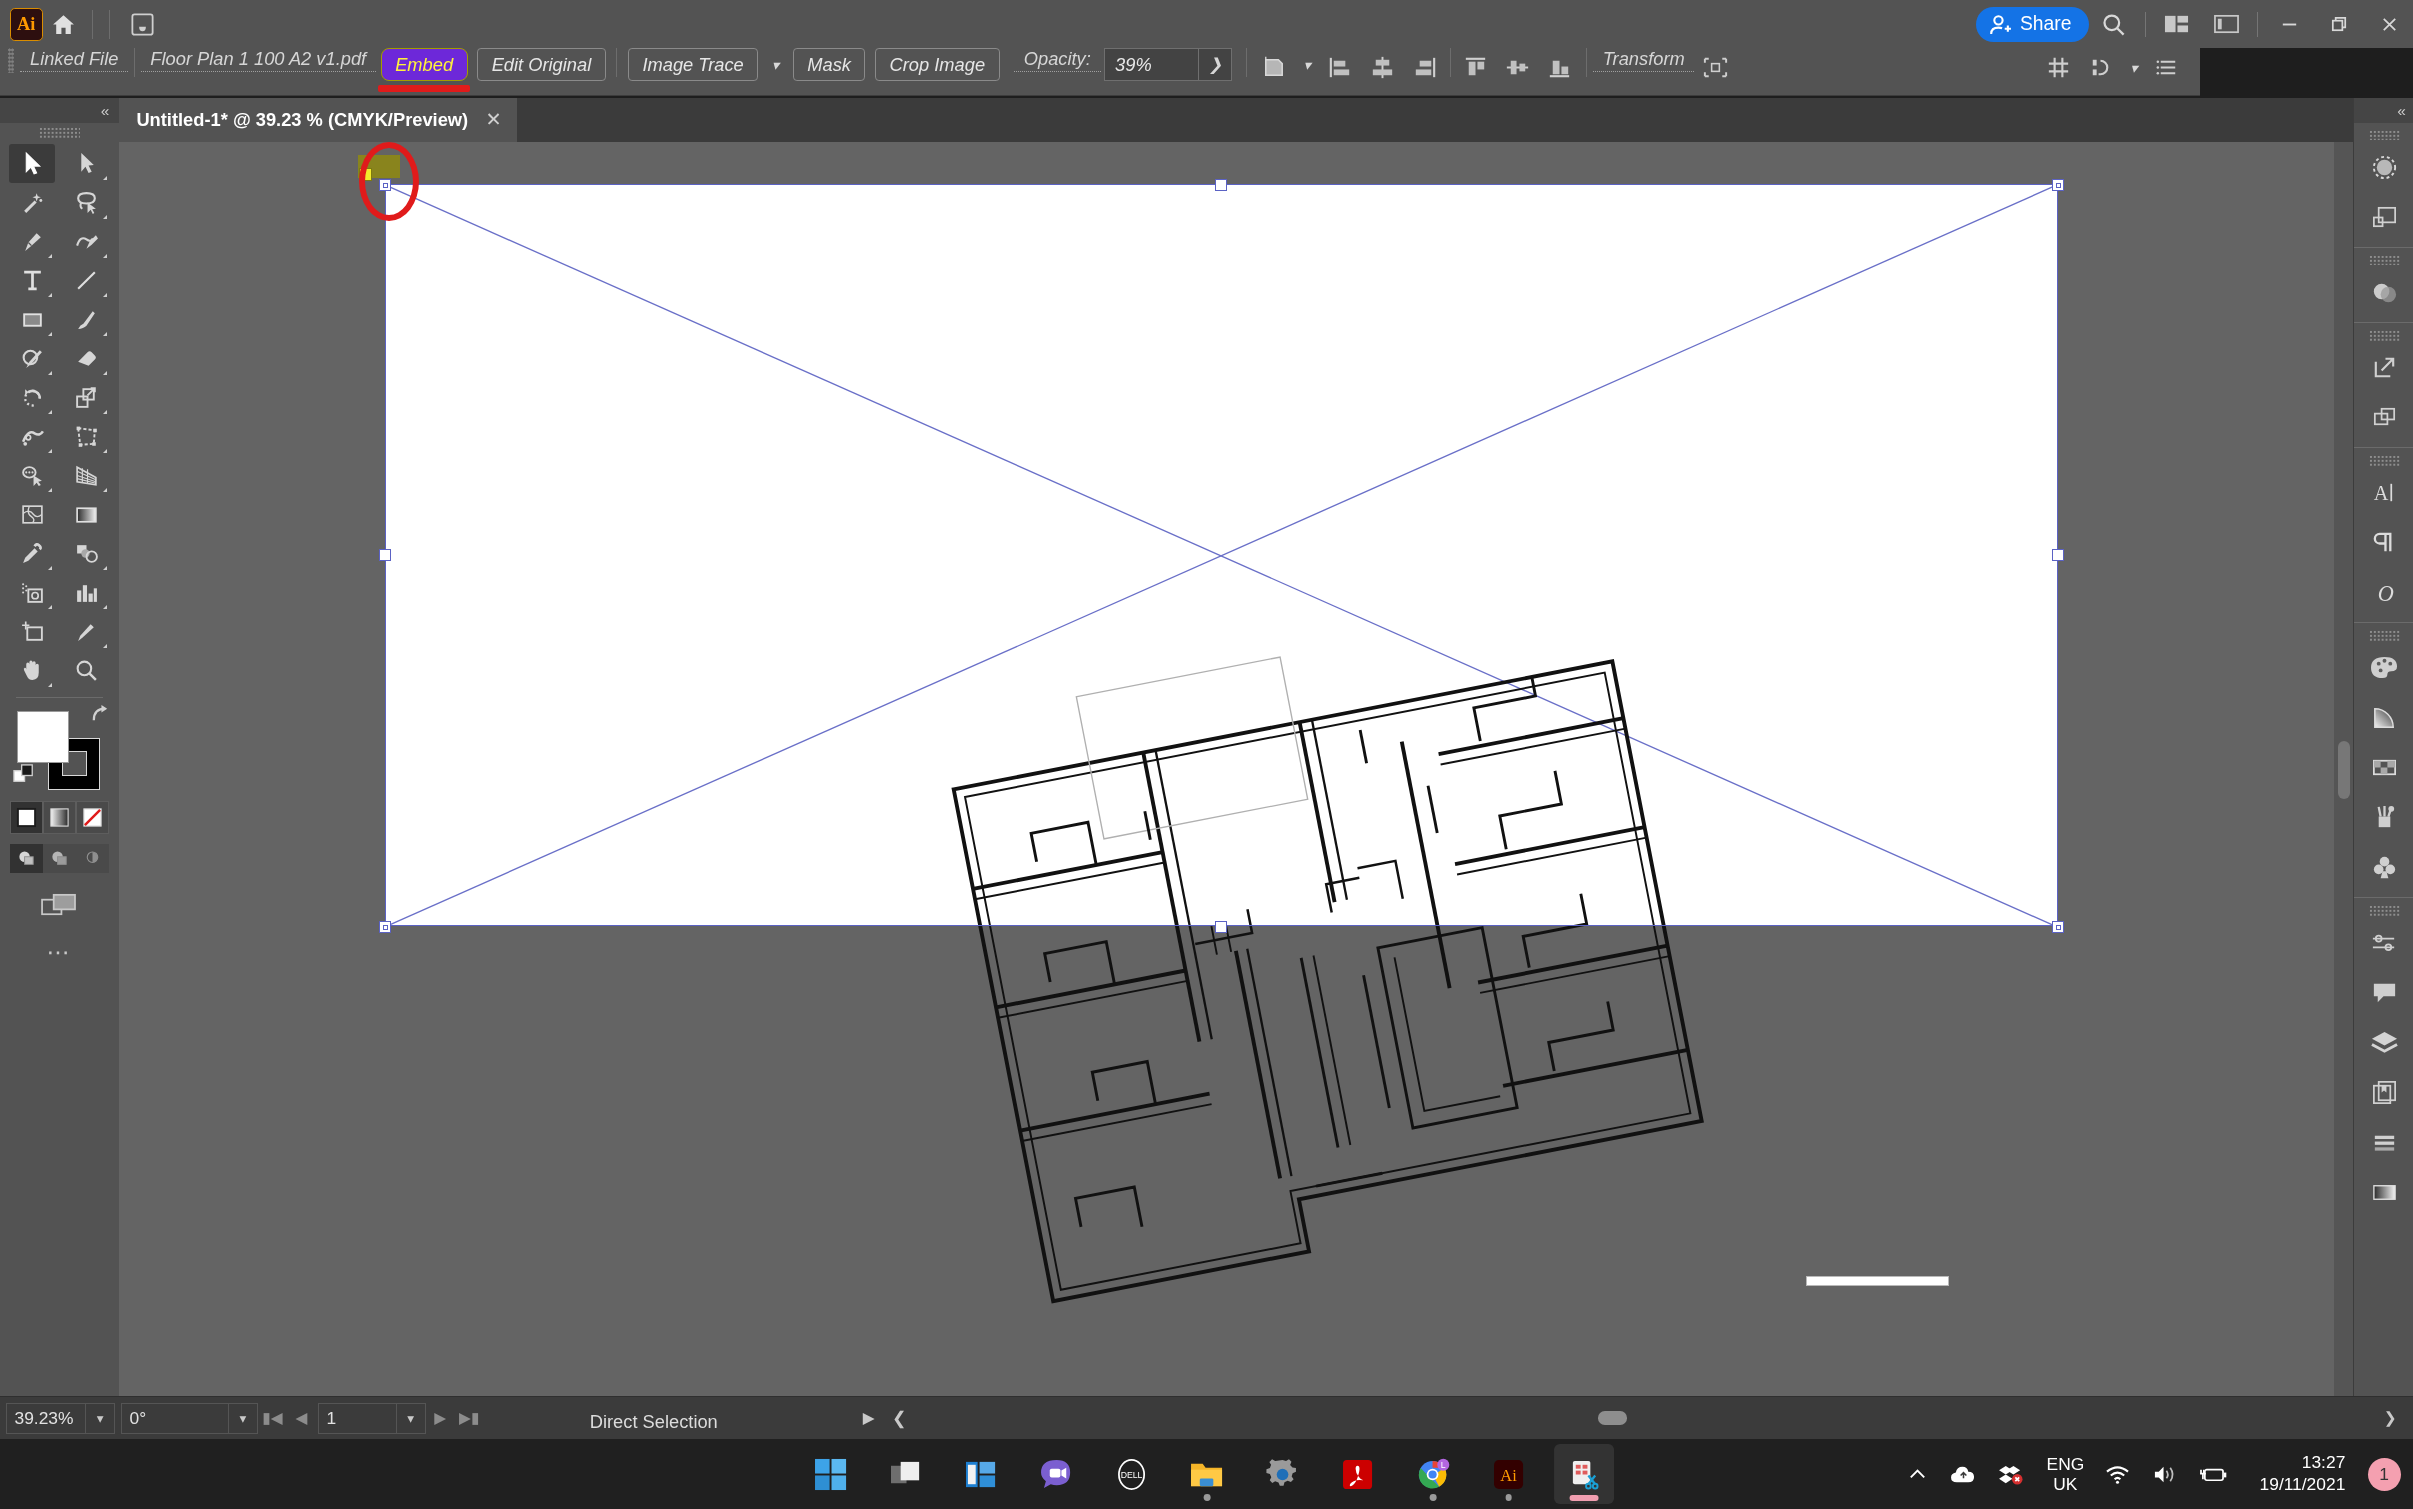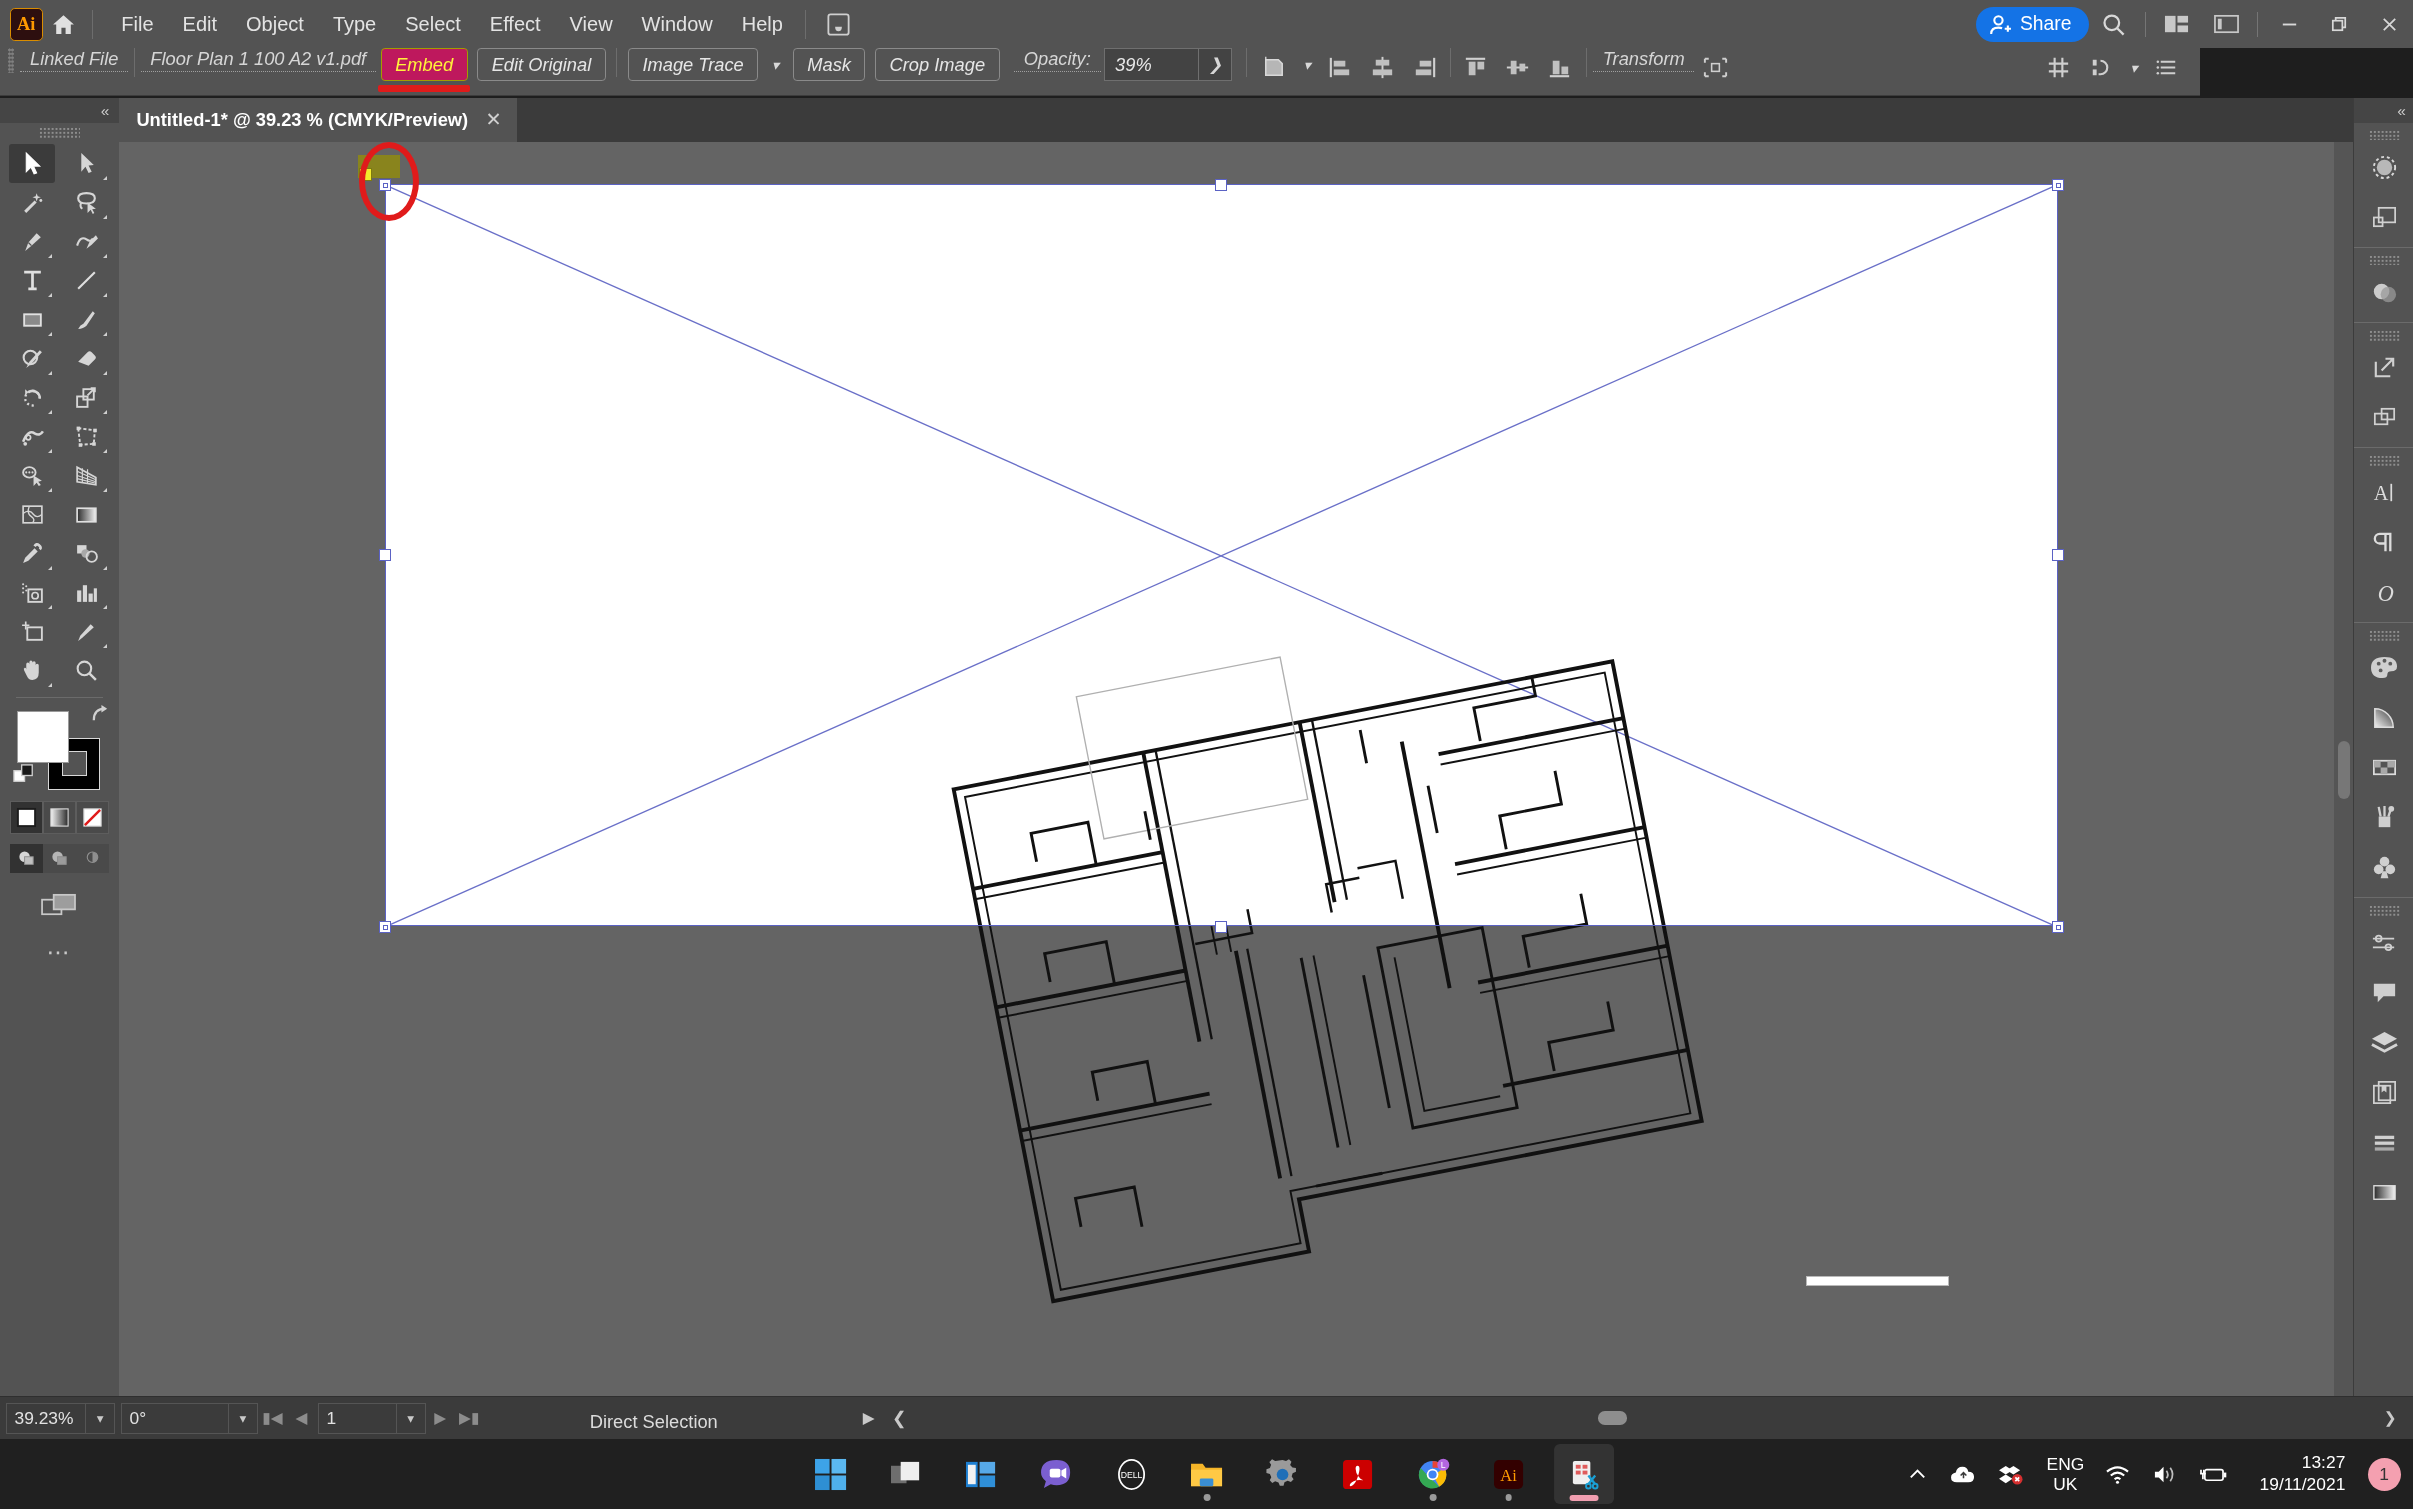--- a/index.html
+++ b/index.html
@@ -52,21 +52,21 @@
   .grip { width: 6.8px; height: 25px; margin: 0 5.8px 0 7.7px;
     background-image: radial-gradient(#8a8a8a 1px, transparent 1.2px);
     background-size: 2.9px 3.9px; opacity: .85; }
   .cb-label { color: #d6d6d6; font-size: 18.3px; padding: 0 9.7px; white-space: nowrap; }
   .cb-sep { width: 1px; height: 29px; background: #6d6d6d; margin: 0 5.8px; }
   .cb-btn {
     border: 1px solid #8a8a8a; border-radius: 3.9px; height: 33px;
     color: #e6e6e6; font-size: 18.3px; display: flex; align-items: center;
     padding: 0 13.5px; margin: 0 4.8px; cursor: pointer; white-space: nowrap;
   }
-  .cb-btn.embed { background: #be185d; color: #fff33a; border-color: #a39c00; position: relative; }
+  .cb-btn.embed { background: #6d28d9; color: #fff33a; border-color: #a39c00; position: relative; border-radius: 8px; }
   .embed-underline { position: absolute; left: -3.9px; right: -3.9px; bottom: -11.6px; height: 6.8px; background: #e01b1b; border-radius: 1.9px; }
   .cb-chev { width: 25px; height: 33px; display: flex; align-items: center; justify-content: center; cursor: pointer; color:#d8d8d8; font-size: 14.5px;}
   .opacity-field {
     display: flex; align-items: center; height: 33px;
     background: #434343; border: 1px solid #6f6f6f; margin-left: 3.9px;
   }
   .opacity-val { color: #e8e8e8; font-size: 18.3px; padding: 0 13.5px 0 9.7px; min-width: 93px; }
   .opacity-arrow { width: 33px; height: 31px; display: flex; align-items: center; justify-content: center;
      color: #d6d6d6; font-size: 16.4px; border-left: 1px solid #6f6f6f; cursor: pointer; }
   .icon-btn { width: 42px; height: 39px; display: flex; align-items: center; justify-content: center; cursor: pointer; }
@@ -222,31 +222,20 @@
 <div id="app">
 
   <div class="menubar">
     <div class="ai-logo">Ai</div>
     <div class="home-icon">
       <svg width="25" height="25" viewBox="0 0 24 24">
           <path d="M12 3 L2 12 h3 v9 h5 v-6 h4 v6 h5 v-9 h3 Z" fill="#e0e0e0"></path>
         </svg>
     </div>
     <div class="mb-divider"></div>
-    <div class="menu-items">
-      <div class="menu-item">File</div>
-      <div class="menu-item">Edit</div>
-      <div class="menu-item">Object</div>
-      <div class="menu-item">Type</div>
-      <div class="menu-item">Select</div>
-      <div class="menu-item">Effect</div>
-      <div class="menu-item">View</div>
-      <div class="menu-item">Window</div>
-      <div class="menu-item">Help</div>
-    </div>
     <div class="mb-divider"></div>
     <div class="arr-btn">
       <svg width="27" height="27" viewBox="0 0 24 24">
           <rect x="3" y="3" width="18" height="18" rx="2" fill="none" stroke="#cfcfcf" stroke-width="1.6"></rect>
           <path d="M12 7 v7 M9.5 11 v3 M14.5 11 v3 M9 14 q0 4 3 4 q3 0 3-4" fill="#cfcfcf"></path>
         </svg>
     </div>
 
     <div class="mb-right">
       <div class="share-btn">

